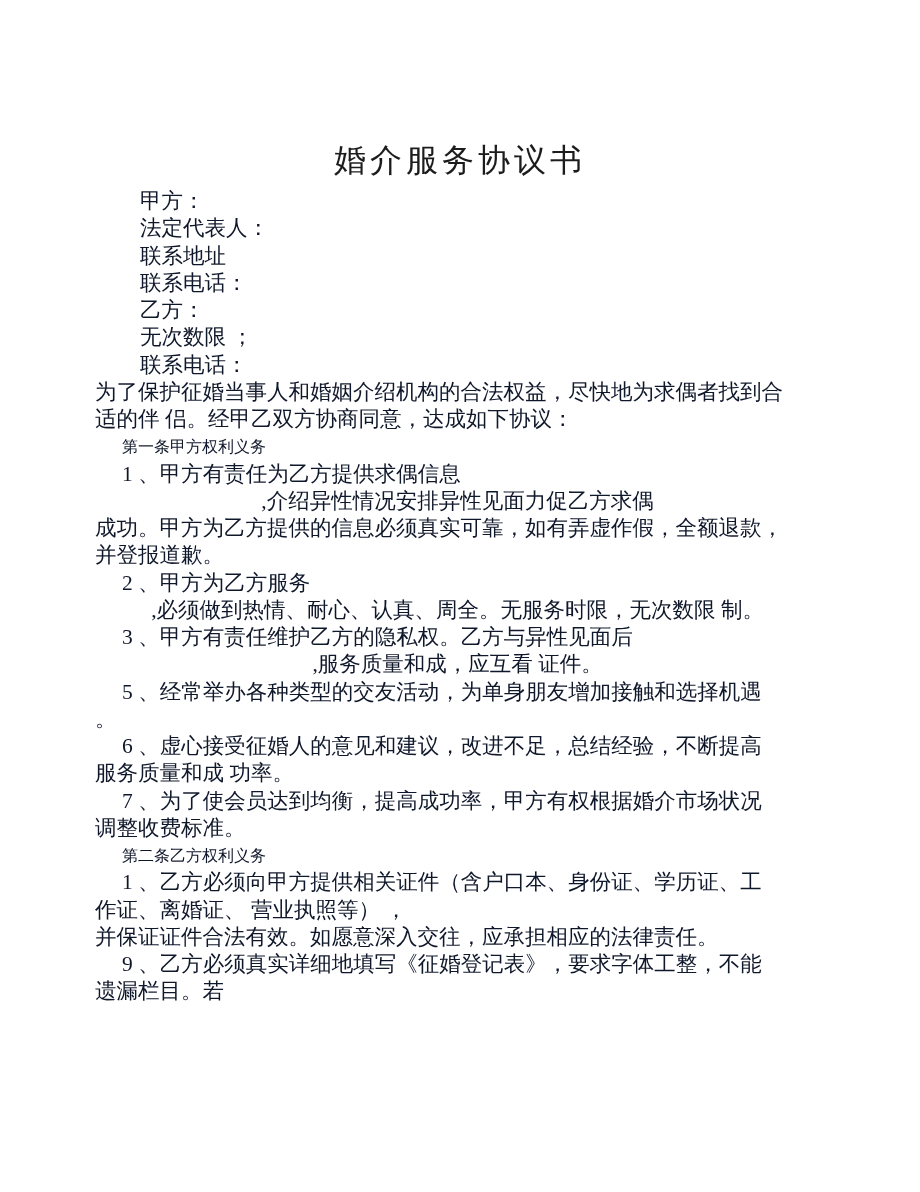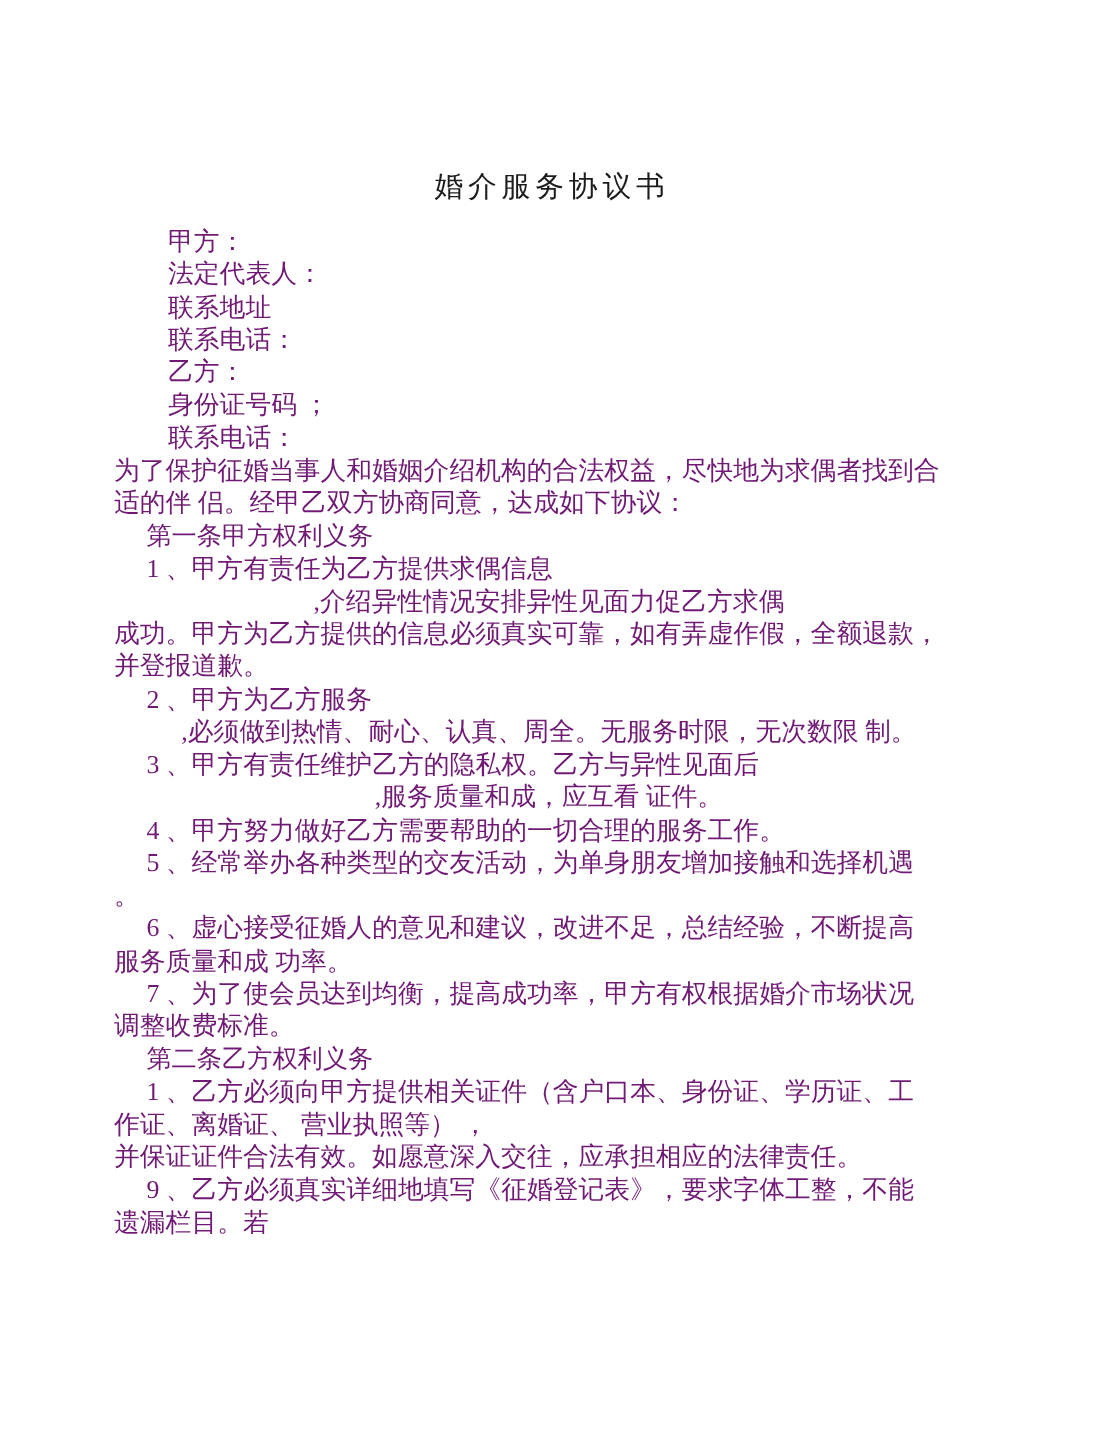--- a/index.html
+++ b/index.html
@@ -16,69 +16,68 @@
     background: #ffffff;
     color: #1c1c1c;
     overflow: hidden;
   }
   .doc-title {
     position: absolute;
     top: 139px;
     left: 0;
     width: 920px;
     text-align: center;
-    font-size: 24px;
+    font-size: 32px;
     font-weight: 400;
     letter-spacing: 4px;
     color: #1c1c1c;
   }
   .doc-body {
     position: absolute;
     top: 188px;
     left: 95px;
     width: 732px;
     font-size: 21.5px;
     line-height: 27.25px;
-    color: #701a75;
+    color: #0f172a;
   }
   .line {
     white-space: pre-wrap;
     height: 27.25px;
   }
   .line.label { padding-left: 45px; }
-  .line.head  { padding-left: 27px; font-size: 21px; }
+  .line.head  { padding-left: 27px; font-size: 16px; }
   .line.item  { padding-left: 27px; }
   .line.cont  { margin-left: -7px; text-align: center; }
   .line.flush { padding-left: 0; }
 </style>
 </head>
 <body>
 
 <div class="page">
   <h1 class="doc-title">婚介服务协议书</h1>
   <div class="doc-body" id="doc-body">
       <div class="line label">甲方：</div>
       <div class="line label">法定代表人：</div>
       <div class="line label">联系地址</div>
       <div class="line label">联系电话：</div>
       <div class="line label">乙方：</div>
-      <div class="line label">身份证号码 ；</div>
+      <div class="line label">无次数限 ；</div>
       <div class="line label">联系电话：</div>
       <div class="line flush">为了保护征婚当事人和婚姻介绍机构的合法权益，尽快地为求偶者找到合</div>
       <div class="line flush">适的伴 侣。经甲乙双方协商同意，达成如下协议：</div>
       <div class="line head">第一条甲方权利义务</div>
       <div class="line item">1 、甲方有责任为乙方提供求偶信息</div>
       <div class="line cont">,介绍异性情况安排异性见面力促乙方求偶</div>
       <div class="line flush">成功。甲方为乙方提供的信息必须真实可靠，如有弄虚作假，全额退款，</div>
       <div class="line flush">并登报道歉。</div>
       <div class="line item">2 、甲方为乙方服务</div>
       <div class="line cont">,必须做到热情、耐心、认真、周全。无服务时限，无次数限 制。</div>
       <div class="line item">3 、甲方有责任维护乙方的隐私权。乙方与异性见面后</div>
       <div class="line cont">,服务质量和成，应互看 证件。</div>
-      <div class="line item">4 、甲方努力做好乙方需要帮助的一切合理的服务工作。</div>
       <div class="line item">5 、经常举办各种类型的交友活动，为单身朋友增加接触和选择机遇</div>
       <div class="line flush">。</div>
       <div class="line item">6 、虚心接受征婚人的意见和建议，改进不足，总结经验，不断提高</div>
       <div class="line flush">服务质量和成 功率。</div>
       <div class="line item">7 、为了使会员达到均衡，提高成功率，甲方有权根据婚介市场状况</div>
       <div class="line flush">调整收费标准。</div>
       <div class="line head">第二条乙方权利义务</div>
       <div class="line item">1 、乙方必须向甲方提供相关证件（含户口本、身份证、学历证、工</div>
       <div class="line flush">作证、离婚证、 营业执照等） ，</div>
       <div class="line flush">并保证证件合法有效。如愿意深入交往，应承担相应的法律责任。</div>

